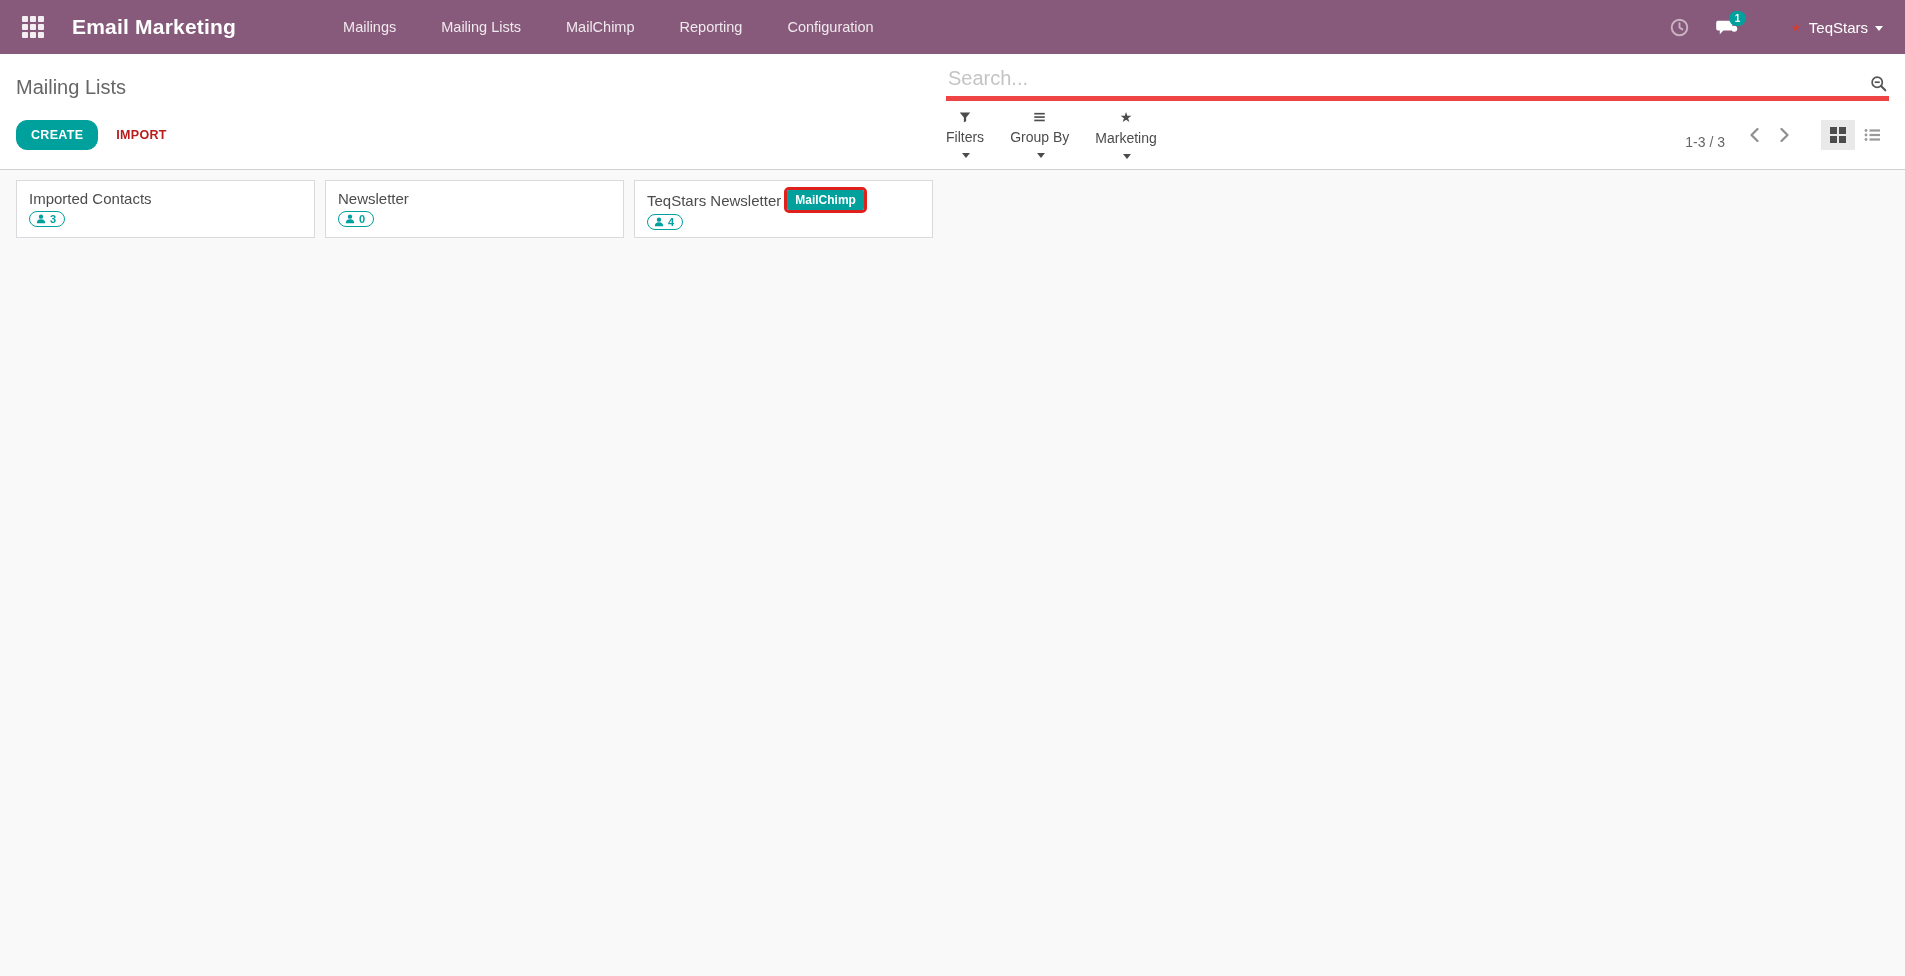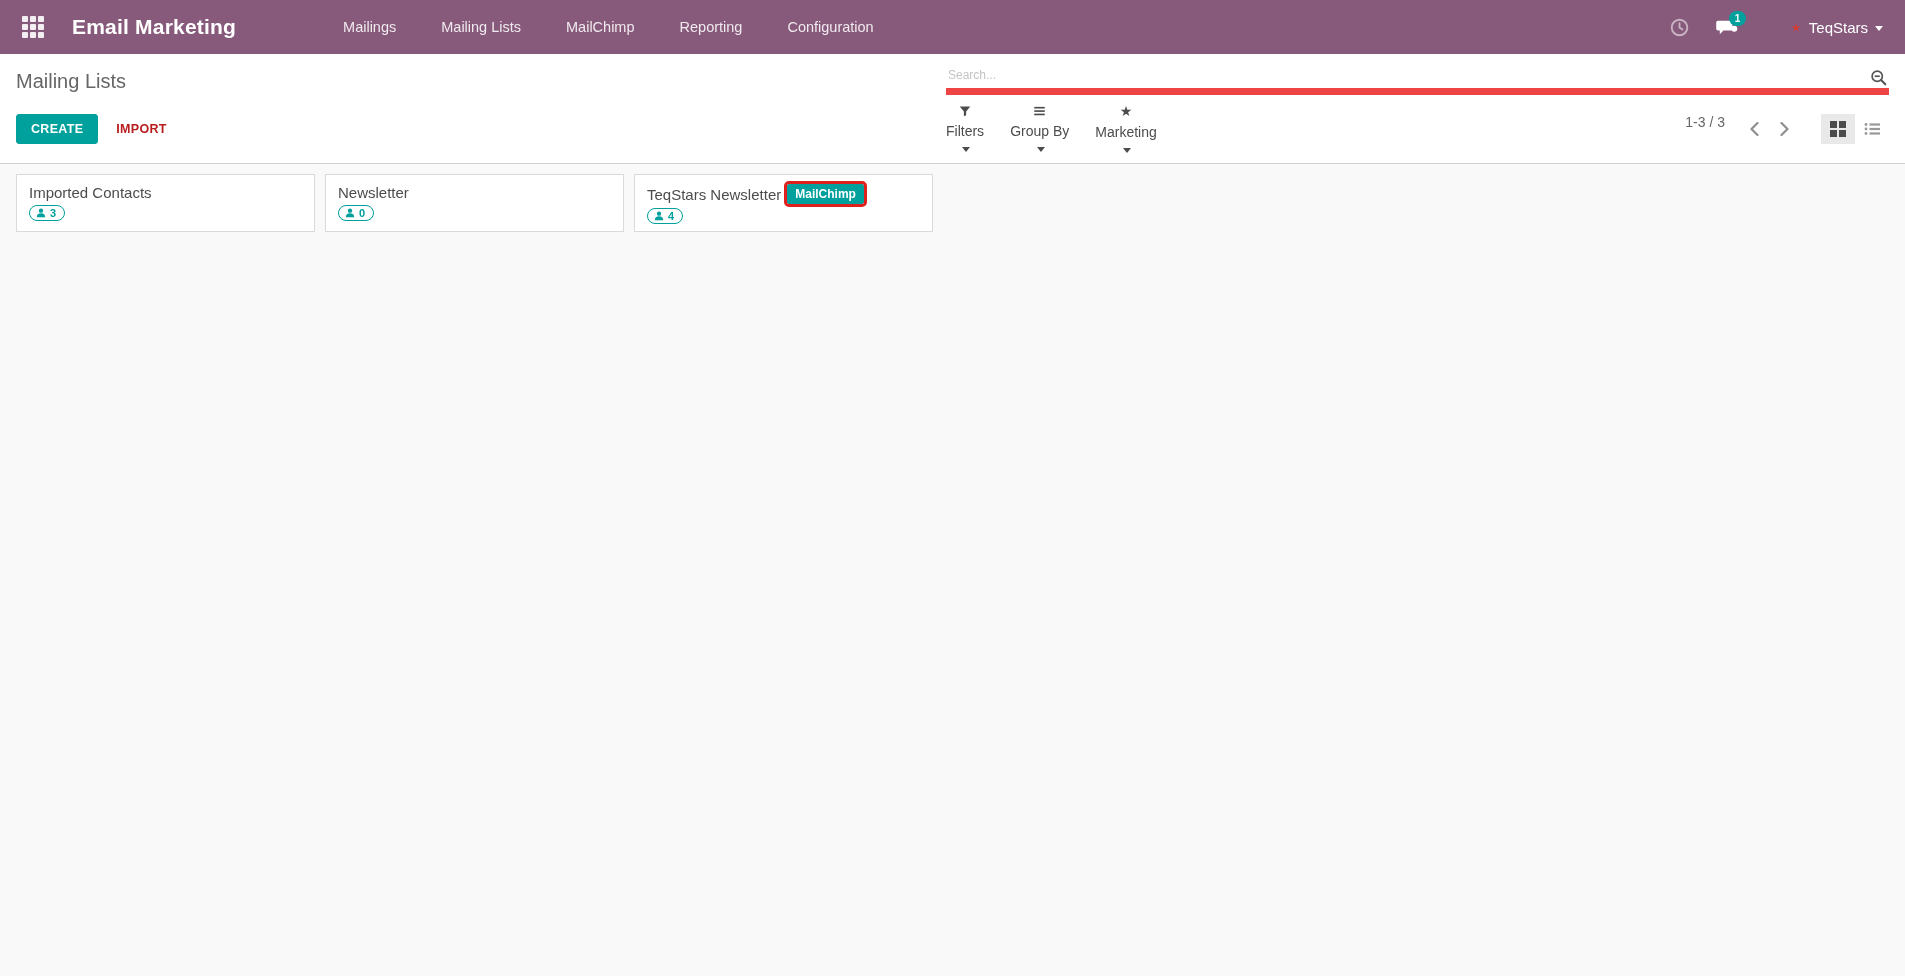--- a/index.html
+++ b/index.html
@@ -20,39 +20,39 @@
                  min-width:17px; height:15px; line-height:15px; text-align:center; border-radius:8px; padding:0 4px; }
   .user-menu { display:flex; align-items:center; gap:7px; color:#fff; font-size:15px; cursor:pointer; padding:0 6px; margin-left:28px; }
   .company-logo { color:#cf3f34; font-size:13px; line-height:13px; text-shadow:0 0 1px #4a6fd8; }
   .caret-down-white { width:0; height:0; border-left:4px solid transparent; border-right:4px solid transparent; border-top:5px solid #fff; margin-top:2px; }
 
   
   .control-panel { background:#fff; border-bottom:1px solid #d0d0d0; padding:8px 16px 10px 16px; }
   .cp-row1 { display:flex; align-items:flex-end; justify-content:space-between; }
   .page-title { color:#666; font-size:20px; padding:8px 0 2px 0; }
   .search-wrap { width:943px; position:relative; }
-  .search-input { width:100%; border:none; border-bottom:7px solid #ef4444; font-size:12px; padding:5px 26px 6px 2px;
+  .search-input { width:100%; border:none; border-bottom:5px solid #ef4444; font-size:20px; padding:5px 26px 6px 2px;
                   outline:none; color:#4c4c4c; font-family:"Liberation Sans", sans-serif; background:transparent; }
   .search-input::placeholder { color:#c4c4c4; }
   .search-magnifier { position:absolute; right:2px; bottom:5px; cursor:pointer; }
 
   .cp-row2 { display:flex; align-items:center; justify-content:space-between; margin-top:9px; }
   .cp-buttons { display:flex; align-items:center; gap:6px; }
   .btn-primary { background:#00A09D; color:#fff; border:1px solid #00A09D; font-size:12.5px; font-weight:bold;
-                 padding:7px 14px; border-radius:3px; cursor:pointer; letter-spacing:.3px; font-family:"Liberation Sans", sans-serif; }
+                 padding:7px 14px; border-radius:11px; cursor:pointer; letter-spacing:.3px; font-family:"Liberation Sans", sans-serif; }
   .btn-link { background:none; border:none; color:#b91c1c; font-size:12.5px; font-weight:bold; padding:7px 12px;
               cursor:pointer; letter-spacing:.3px; font-family:"Liberation Sans", sans-serif; }
 
   .cp-right { width:943px; display:flex; align-items:center; justify-content:space-between; }
   .search-filters { display:flex; align-items:center; gap:26px; }
   .filter-btn { display:flex; align-items:center; gap:6px; color:#4c4c4c; font-size:14px; cursor:pointer;flex-direction:column; }
   .caret-down-gray { width:0; height:0; border-left:4px solid transparent; border-right:4px solid transparent; border-top:5px solid #4c4c4c; margin-left:2px; margin-top:2px; }
   .star-glyph { color:#4c4c4c; font-size:14px; line-height:14px; }
 
-  .cp-pager-area { display:flex; align-items:flex-start;margin-left:20px; }
+  .cp-pager-area { display:flex; align-items:flex-end;margin-left:20px; }
   .pager-value { color:#666; font-size:14px; margin-right:14px; }
   .pager-arrow { width:30px; height:30px; display:flex; align-items:center; justify-content:center; cursor:pointer; }
   .view-switcher { display:flex; margin-left:22px; }
   .vs-btn { width:34px; height:30px; display:flex; align-items:center; justify-content:center; cursor:pointer; }
   .vs-btn.active { background:#e9e9e9; }
   .kanban-glyph { display:grid; grid-template-columns:7px 7px; grid-template-rows:7px 7px; gap:2px; }
   .kanban-glyph span { background:#4c4c4c; }
 
   
   .content { background:#f9f9f9; height:830px; padding:10px 16px; }

